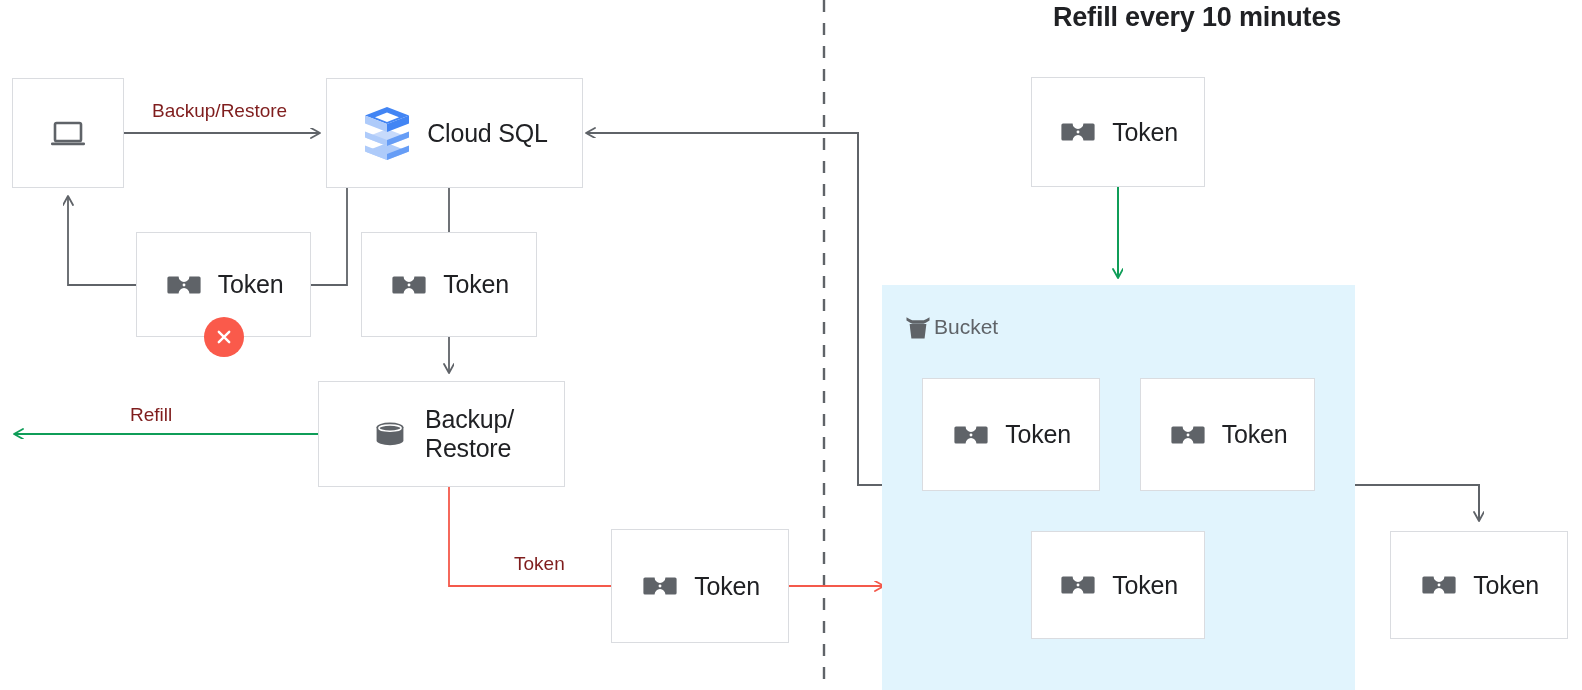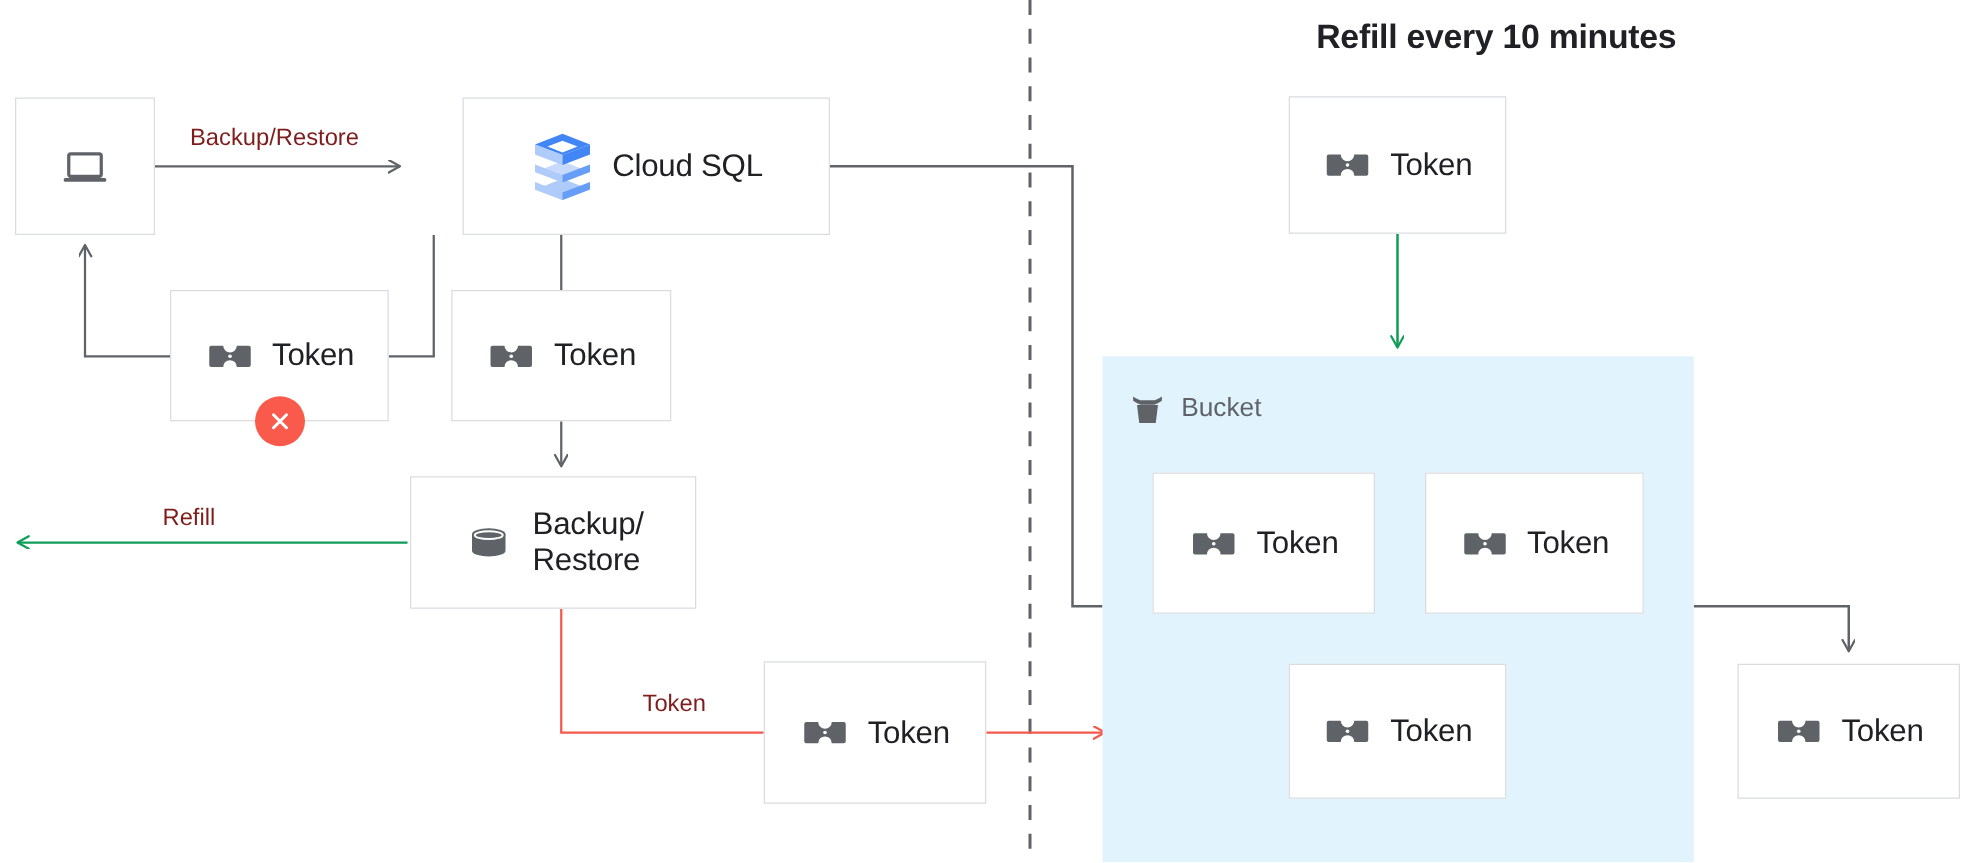--- a/index.html
+++ b/index.html
@@ -63,21 +63,20 @@
 
   
   .bucket-panel {
     position: absolute;
     background: #e1f4fd;
   }
   .bucket-head {
     position: absolute;
     display: flex;
     align-items: center;
-    gap: 11px;
   }
   .bucket-head .bucket-label {
     font-size: 21px;
     color: #5f6368;
   }
 
   
   .error-badge {
     position: absolute;
     width: 40px; height: 40px;
@@ -127,21 +126,21 @@
 
     <path d="M789,586 L884,586" fill="none" stroke="#f4594b" stroke-width="1.8" marker-end="url(#ah-red)"></path>
 
     <path d="M882,485 L858,485 L858,133 L586,133" fill="none" stroke="#5f6368" stroke-width="2" marker-end="url(#ah-gray)"></path>
 
     <path d="M1118,187 L1118,278" fill="none" stroke="#0f9d58" stroke-width="2" marker-end="url(#ah-green)"></path>
 
     <path d="M1355,485 L1479,485 L1479,521" fill="none" stroke="#5f6368" stroke-width="2" marker-end="url(#ah-gray)"></path>
   </svg>
 
-  <div class="title" style="left:1053px; top:14px;">Refill every 10 minutes</div>
+  <div class="title" style="left:1053px; top:2px;">Refill every 10 minutes</div>
 
   <div class="bucket-panel" style="left:882px; top:285px; width:473px; height:405px;"></div>
   <div class="bucket-head" style="left:902px; top:311px;">
     <svg class="ico" width="32" height="32" viewBox="0 0 32 32">
       <path d="M4.5,6.2 C6.6,7.6 8.4,8.6 10.2,9.2 L21.8,9.2 C23.6,8.6 25.4,7.6 27.5,6.2
                L27.5,9.6 C25.2,11.2 23.2,12.2 21.4,12.8 L10.6,12.8
                C8.8,12.2 6.8,11.2 4.5,9.6 Z" fill="#5f6368"></path>
       <path d="M7.6,12.9 L24.4,12.9 L22.6,27.4 L9.4,27.4 Z" fill="#5f6368"></path>
     </svg>
     <span class="bucket-label">Bucket</span>
@@ -149,21 +148,21 @@
 
   <div class="node" style="left:12px; top:78px; width:112px; height:110px;">
     <div class="inner">
       <svg class="ico" width="44" height="44" viewBox="0 0 44 44">
         <rect x="9" y="12" width="26" height="18" rx="1.6" fill="none" stroke="#5f6368" stroke-width="2.6"></rect>
         <rect x="5" y="31.4" width="34" height="2.9" rx="1.2" fill="#5f6368"></rect>
       </svg>
     </div>
   </div>
 
-  <div class="node" style="left:326px; top:78px; width:294px; height:110px;margin-left:44px;">
+  <div class="node" style="left:326px; top:78px; width:257px; height:110px;">
     <div class="inner">
       <svg class="ico" width="52" height="56" viewBox="0 0 52 56">
 
         <path d="M26,38 L48,46.5 L26,55 L4,46.5 Z" fill="#aecbfa"></path>
         <path d="M4,40.5 L4,46.5 L26,55 L26,49 Z" fill="#aecbfa"></path>
         <path d="M48,40.5 L48,46.5 L26,55 L26,49 Z" fill="#669df6"></path>
 
         <path d="M26,24 L48,32.5 L26,41 L4,32.5 Z" fill="#c7dafb"></path>
         <path d="M4,26.5 L4,32.5 L26,41 L26,35 Z" fill="#aecbfa"></path>
         <path d="M48,26.5 L48,32.5 L26,41 L26,35 Z" fill="#669df6"></path>
@@ -203,21 +202,21 @@
                  a1.6,1.6 0 0 1 -1.6,1.6 H25.4 a5.4,5.4 0 0 0 -10.8,0 H5
                  a1.6,1.6 0 0 1 -1.6,-1.6 V13.1 A1.6,1.6 0 0 1 5,11.5 Z" fill="#5f6368"></path>
         <circle cx="20" cy="14.2" r="1.45" fill="#ffffff"></circle>
         <circle cx="20" cy="20" r="1.45" fill="#ffffff"></circle>
         <circle cx="20" cy="25.8" r="1.45" fill="#ffffff"></circle>
       </svg>
       <span class="label">Token</span>
     </div>
   </div>
 
-  <div class="node" style="left:328px; top:381px; width:229px; height:106px;">
+  <div class="node" style="left:318px; top:381px; width:247px; height:106px;">
     <div class="inner">
       <svg class="ico" width="42" height="42" viewBox="0 0 42 42">
         <ellipse cx="21" cy="14.2" rx="13.4" ry="4.6" fill="#5f6368"></ellipse>
         <path d="M7.6,14.2 V27.6 a13.4,4.6 0 0 0 26.8,0 V14.2 Z" fill="#5f6368"></path>
         <ellipse cx="21" cy="15.1" rx="11.2" ry="3.1" fill="none" stroke="#ffffff" stroke-width="1.5"></ellipse>
       </svg>
       <span class="label two-line">Backup/
 Restore</span>
     </div>
   </div>

